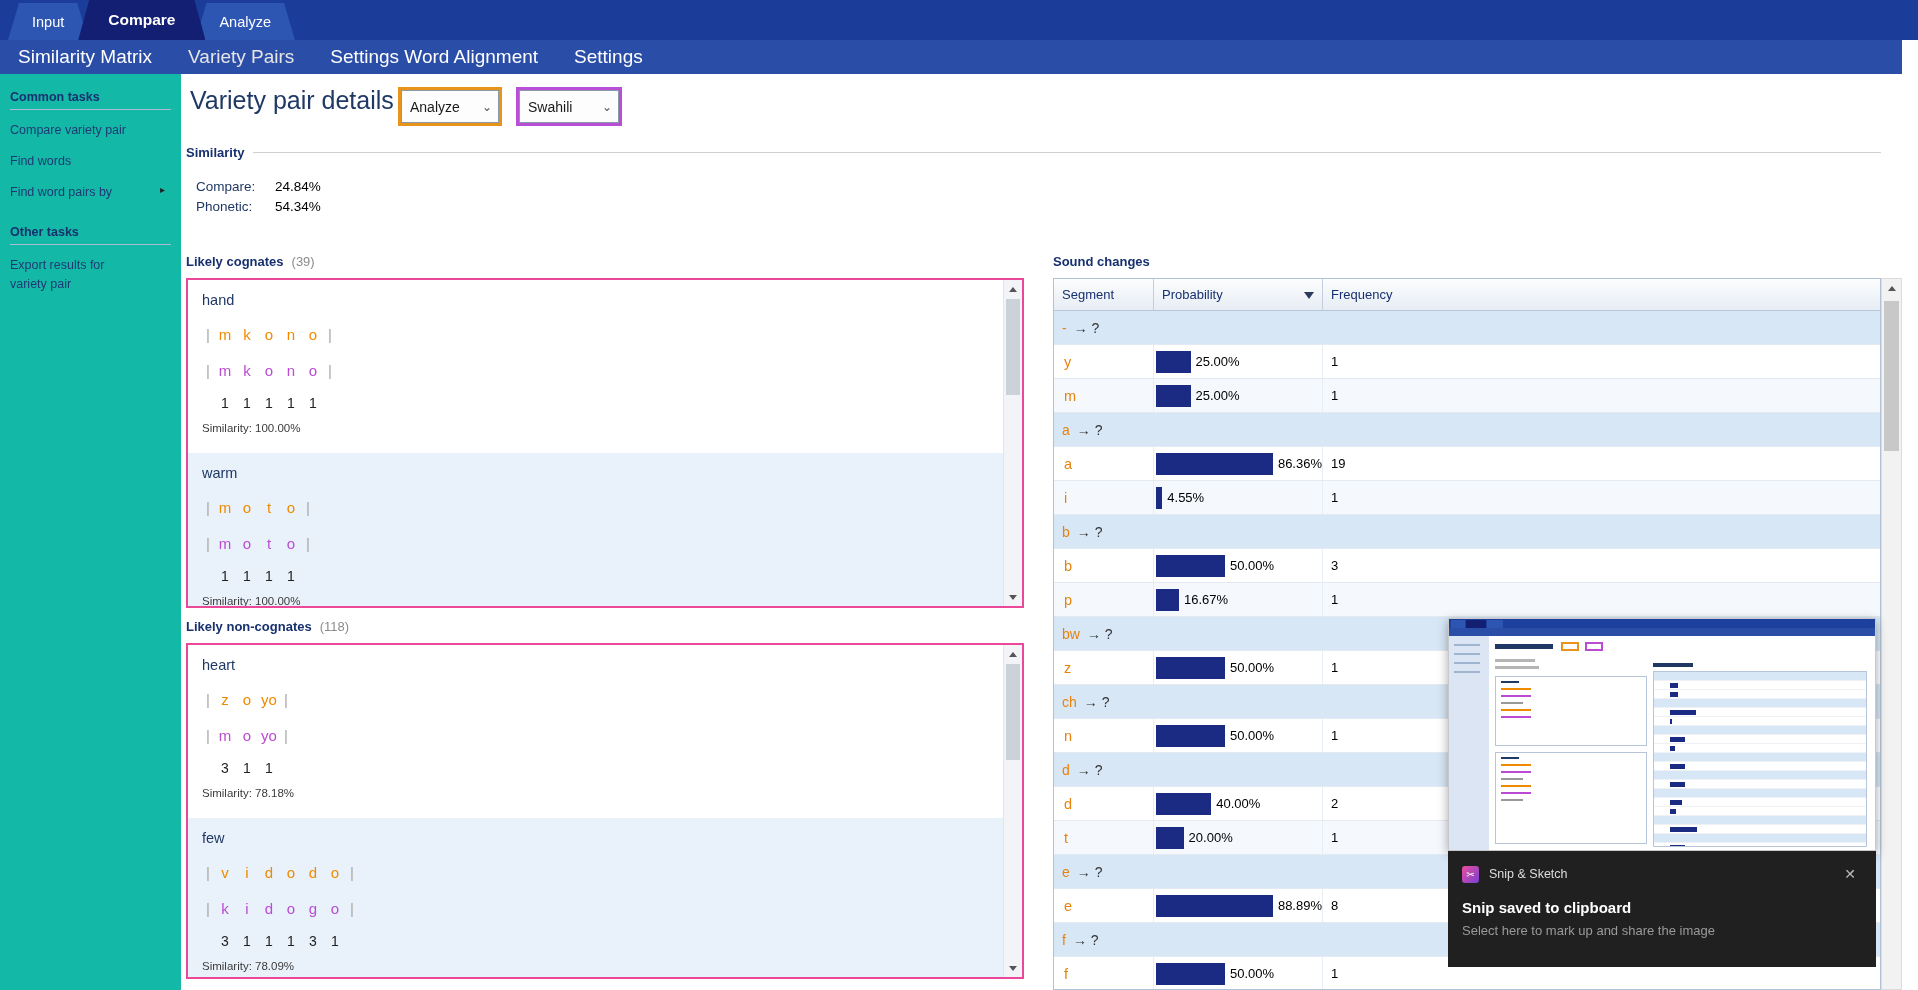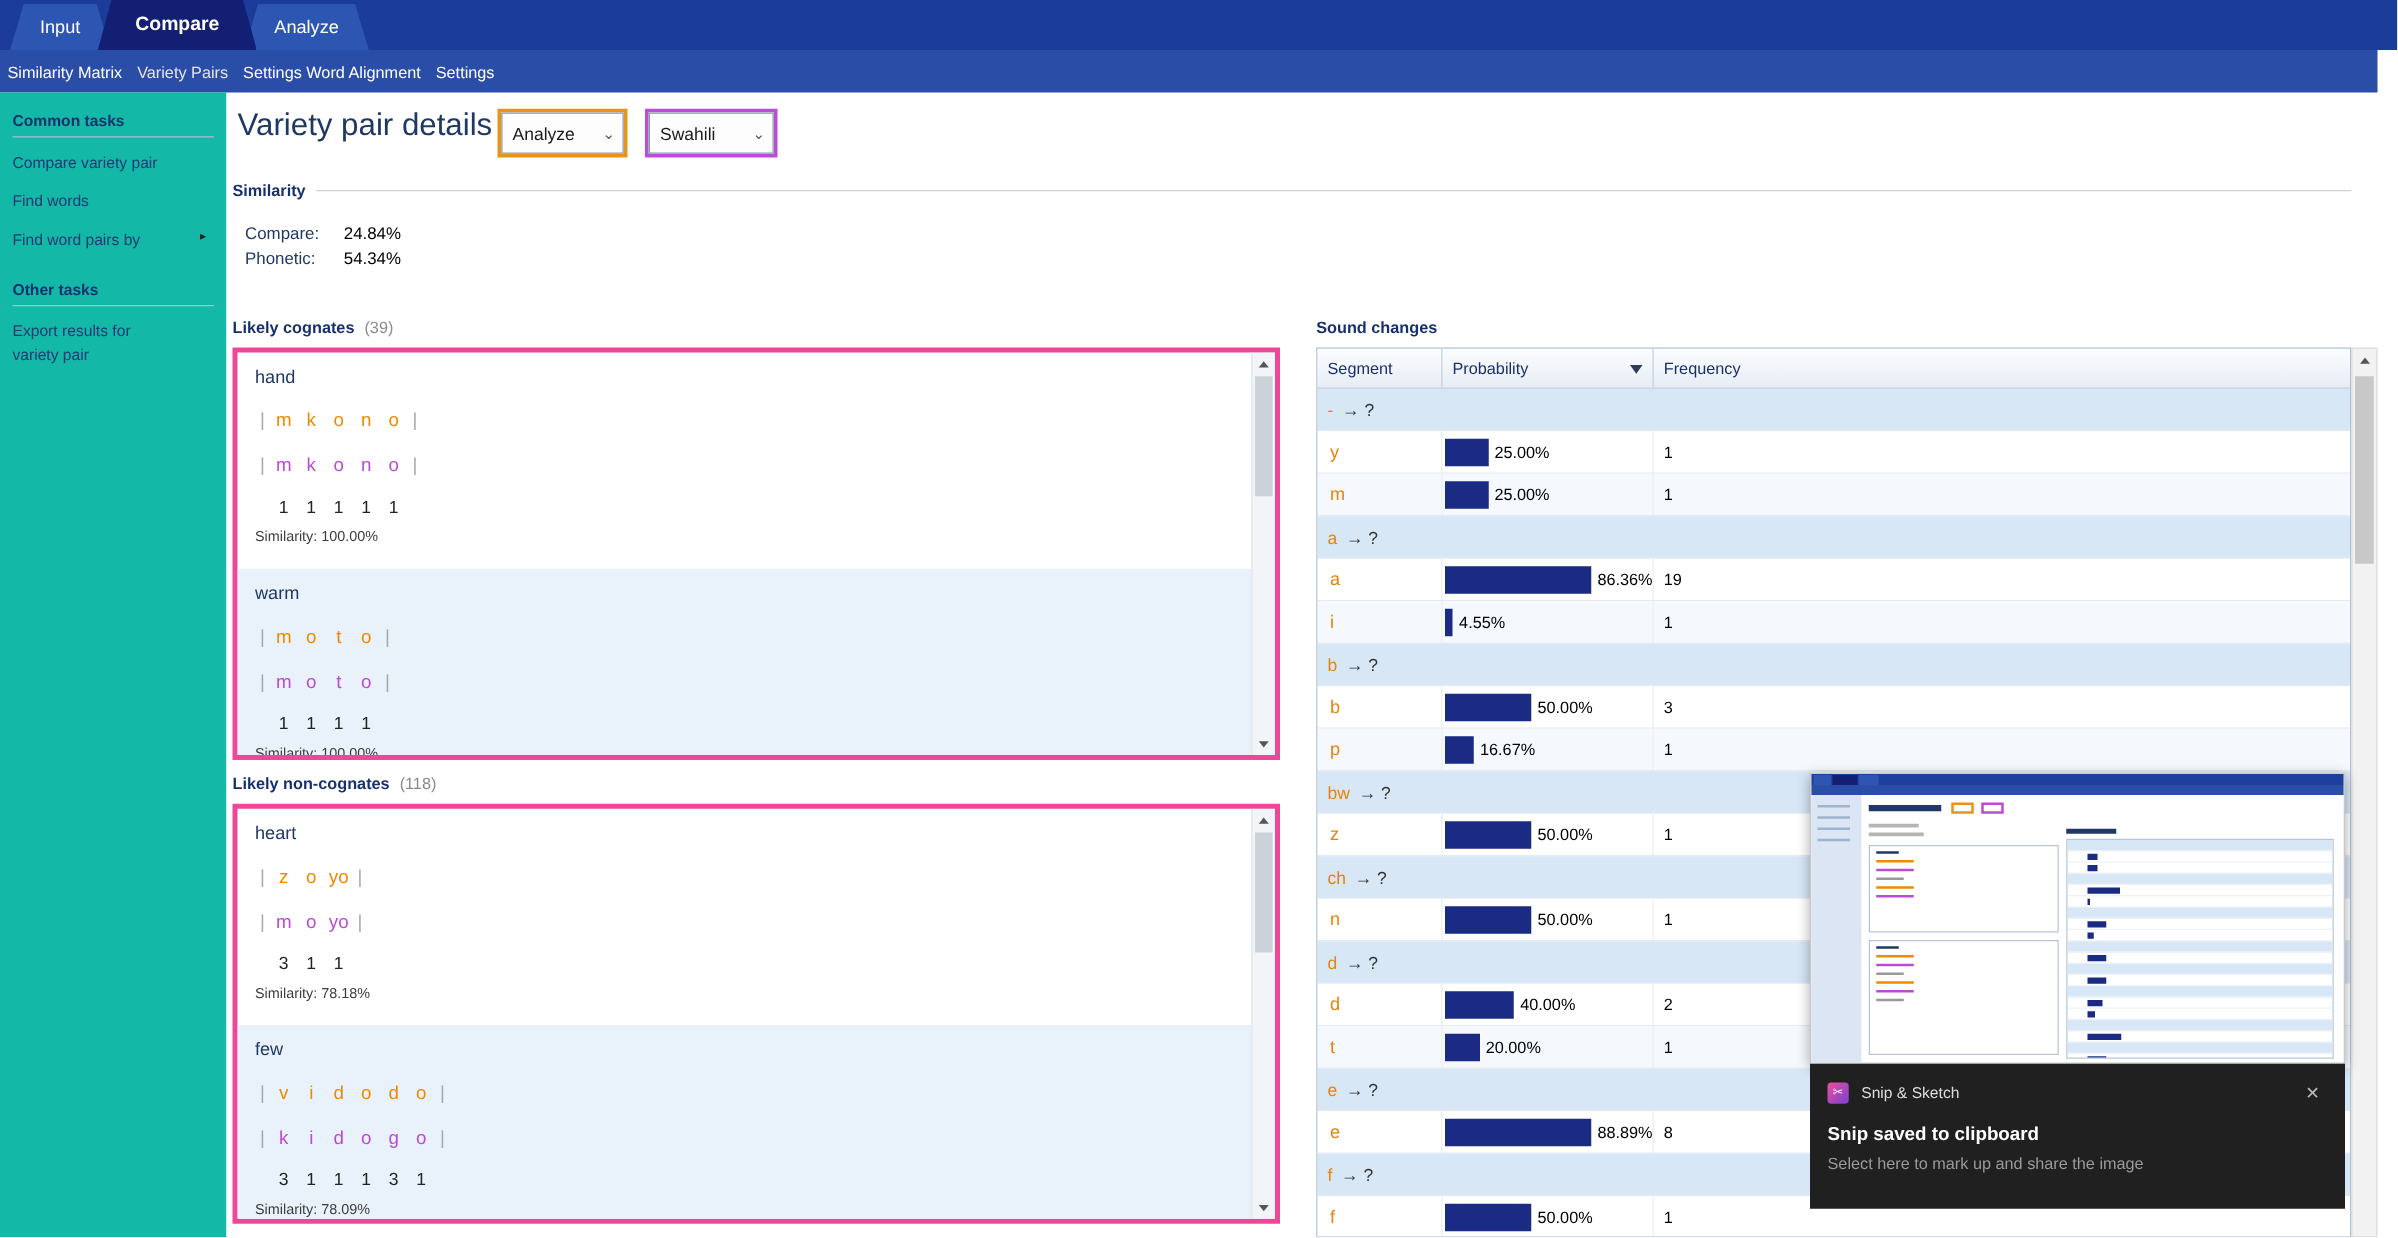--- a/index.html
+++ b/index.html
@@ -7,21 +7,21 @@
   body{font-family:"Liberation Sans","DejaVu Sans",sans-serif;background:#fff}
   .app{position:relative;width:1918px;height:990px;background:#fff;overflow:hidden}
 
   
   .tabbar{position:absolute;left:0;top:0;width:1918px;height:40px;background:#1c3c99;display:flex;align-items:flex-end;padding-left:8px}
   .tab{position:relative;height:37px;display:flex;align-items:center;justify-content:center;padding:0 24px;color:#fff;font-size:14.5px;background:#2d55b2;clip-path:polygon(11px 0,calc(100% - 11px) 0,100% 100%,0 100%);margin-right:-10px;z-index:1;cursor:default}
   .tab.active{background:#131f72;font-weight:bold;font-size:15.5px;z-index:3;height:40px;padding:0 30px}
 
   
   .navbar{position:absolute;left:0;top:40px;width:1902px;height:34px;background:#2a4da8;display:flex;align-items:center;padding-left:0}
-  .navitem{color:#fff;font-size:13px;padding:0 6px;height:100%;display:flex;align-items:center;cursor:default}
+  .navitem{color:#fff;font-size:19px;padding:0 18px;height:100%;display:flex;align-items:center;cursor:default}
   .navitem.active{color:#e5e5e5}
 
   
   .sidebar{position:absolute;left:0;top:74px;width:181px;height:916px;background:#14b8a6;padding:16px 10px 0 10px}
   .side-sec{margin-bottom:24px}
   .side-title{color:#16316e;font-weight:bold;font-size:12.5px;padding-bottom:5px;border-bottom:1px solid #a8bcd4;margin-bottom:11px}
   .side-item{color:#1e3a75;font-size:12.5px;margin:0 0 13px 0;display:flex;justify-content:space-between;align-items:flex-start;cursor:default}
   .side-item .silab{max-width:118px;line-height:1.45}
   .side-item .sub{color:#222;font-size:10px;margin-top:1px;margin-right:6px}
 
@@ -35,21 +35,21 @@
 
   
   .sec-head{position:absolute;display:flex;align-items:center;font-size:13px;font-weight:bold;color:#17306e;gap:8px;white-space:nowrap}
   .sec-head .rule{flex:1;height:1px;background:#cfcfcf}
   .sec-head .count{color:#8b8b8b;font-weight:normal}
 
   .stat{position:absolute;font-size:13.5px;color:#000;white-space:nowrap}
   .stat .lab{display:inline-block;width:79px;color:#1f3864}
 
   
-  .listbox{position:absolute;background:#fff;border:4px solid #ec4899;overflow:hidden}
+  .listbox{position:absolute;background:#fff;border:2px solid #ec4899;overflow:hidden}
   .entries{position:absolute;left:0;top:0;right:19px;bottom:0;overflow:hidden}
   .entry{height:173px;padding:12px 0 0 14px}
   .entry.alt{background:#e9f2fb}
   .entry .word{font-size:14.5px;color:#1f3864;height:22px}
   .tline{height:32px;margin-top:4px;display:flex;align-items:center;font-size:15px}
   .tline .pipe{color:#a8a8a8;width:12px;text-align:center}
   .tline .cell{min-width:22px;text-align:center}
   .tline.l1{color:#ef8a00}
   .tline.l2{color:#bb4bd2}
   .tline.scores{color:#222;font-size:14px;height:30px;margin-top:2px}

